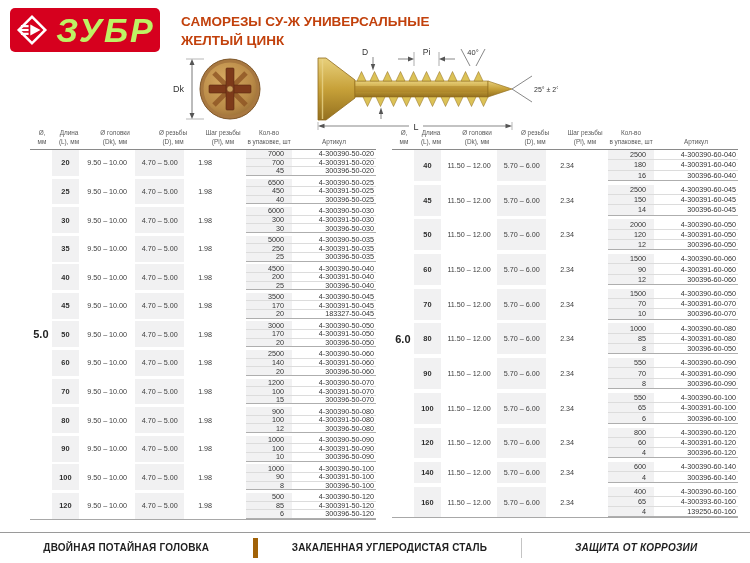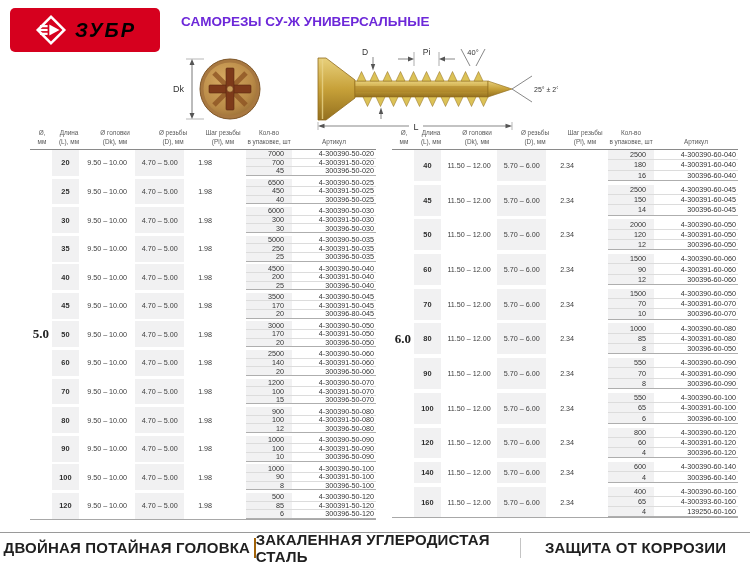--- a/index.html
+++ b/index.html
@@ -2,74 +2,75 @@
 <html><head>
 <meta charset="utf-8">
 <style>
   html,body{margin:0;padding:0;background:#fff;}
   body{width:750px;height:563px;position:relative;overflow:hidden;
        font-family:"Liberation Sans",sans-serif;color:#3a3a3a;}
 
   
   .logo{position:absolute;left:10px;top:8px;width:150px;height:44px;background:#d6001e;
         border-radius:5px;display:flex;align-items:center;justify-content:center;gap:7px;}
-  .logo-text{color:#000000;font-weight:bold;font-style:italic;font-size:20px;letter-spacing:2px;line-height:1;}
-  .title{position:absolute;left:181px;top:13px;font-size:13.5px;font-weight:bold;color:#6d28d9;line-height:1.4;}
+  .logo-text{color:#bef264;font-weight:bold;font-style:italic;font-size:34px;letter-spacing:2px;line-height:1;}
+  .title{position:absolute;left:181px;top:13px;font-size:13.5px;font-weight:bold;color:#c2410c;line-height:1.4;}
 
   
   .drawing{position:absolute;left:168px;top:44px;}
 
   
   .tables{position:absolute;left:30px;top:127px;display:flex;gap:16px;}
   .tbl{width:346px;}
   .thead{display:flex;align-items:flex-end;border-bottom:1px solid #8a8a8a;padding-bottom:3px;height:23px;box-sizing:border-box;}
   .th{font-size:6.4px;color:#5a5a5a;text-align:center;white-space:pre-line;line-height:1.3;}
   .tbody{border-bottom:1px solid #a8a8a8;}
   .group{display:flex;align-items:stretch;}
   .group + .group{margin-top:var(--gap);}
   .w0{width:24px;}.w1{width:30px;}.w2{width:62px;text-align:center;}.w3{width:54px;}.w4{width:46px;}.w5{width:46px;}.w6{width:84px;}
   .c{display:flex;align-items:center;justify-content:center;box-sizing:border-box;}
   .stripe{background:#f1f1f2;}
-  .dia{font-weight:bold;font-size:13px;color:#222;font-family:Liberation Serif, serif;}
+  .dia{font-weight:bold;font-size:11px;color:#222;}
   .len{font-weight:bold;font-size:7.4px;color:#2e2e2e;}
   .dim{font-size:7.2px;color:#3d3d3d;}
   .packs{display:flex;flex-direction:column;width:130px;margin-left:20px;}
   .pack{height:var(--rh);display:flex;align-items:center;border-bottom:1px solid #dcdcdc;box-sizing:border-box;}
   .pack.last{border-bottom:1px solid #aeaeae;}
   .qty{width:46px;height:100%;display:flex;align-items:center;justify-content:flex-end;
        padding-right:8px;box-sizing:border-box;background:#f1f1f2;font-size:7.2px;color:#333;}
   .sku{width:84px;display:flex;align-items:center;justify-content:flex-end;
        padding-right:2px;box-sizing:border-box;font-size:7.2px;color:#333;}
   .tbl-5{--rh:8.6px;--gap:2.8px;}
   .tbl-6{--rh:10.3px;--gap:3.8px;}
 
   
   .footer{position:absolute;left:0;top:532px;width:750px;border-top:1px solid #9a9a9a;
           display:flex;align-items:center;height:30px;box-sizing:border-box;}
   .f-item{display:flex;align-items:center;justify-content:center;height:20px;
-          font-size:15px;font-weight:bold;color:#1f1f1f;letter-spacing:.2px;}
+          font-size:10px;font-weight:bold;color:#1f1f1f;letter-spacing:.2px;text-align:center;}
   .f-item:nth-child(1){width:254px;}
-  .f-item:nth-child(2){width:265px;border-left:2px solid #a16207;border-right:1px solid #c4c4c4;}
-  .f-item:nth-child(3){width:229px;}
+  .f-item:nth-child(2){width:265px;border-left:5px solid #a16207;border-right:1px solid #c4c4c4;}
+  .f-item:nth-child(3){width:229px;font-style:italic;}
 </style>
 </head>
 <body>
 
 <div class="logo">
   <svg width="34" height="34" viewBox="0 0 40 40">
     <rect x="9" y="9" width="22" height="22" transform="rotate(45 20 20)" fill="none" stroke="#fff" stroke-width="3"></rect>
     <path d="M18,13.5 L30,20 L18,26.5 Z" fill="#fff"></path>
     <line x1="7" y1="15.5" x2="16" y2="15.5" stroke="#fff" stroke-width="2.6"></line>
     <line x1="4" y1="20" x2="16" y2="20" stroke="#fff" stroke-width="2.6"></line>
     <line x1="7" y1="24.5" x2="16" y2="24.5" stroke="#fff" stroke-width="2.6"></line>
   </svg>
   <span class="logo-text">ЗУБР</span>
 </div>
 <div class="title">
   <div>САМОРЕЗЫ СУ-Ж УНИВЕРСАЛЬНЫЕ</div>
+  <div>ЖЕЛТЫЙ ЦИНК</div>
 </div>
 
 <svg class="drawing" width="390" height="88" viewBox="0 0 390 88">
   <defs>
     <linearGradient id="gGold" x1="0" y1="0" x2="0" y2="1">
       <stop offset="0" stop-color="#e8d07c"></stop>
         <stop offset="0.5" stop-color="#c7a139"></stop>
         <stop offset="1" stop-color="#94701f"></stop>
     </linearGradient>
     <radialGradient id="gTop" cx="0.4" cy="0.35" r="0.8">
@@ -294,21 +295,21 @@
             <div class="pack">
               <div class="qty">3500</div>
               <div class="sku">4-300390-50-045</div>
             </div>
             <div class="pack">
               <div class="qty">170</div>
               <div class="sku">4-300391-50-045</div>
             </div>
             <div class="pack last">
               <div class="qty">20</div>
-              <div class="sku">300396-80-045</div>
+              <div class="sku">183327-50-045</div>
             </div>
           </div>
         </div>
         <div class="group">
           <div class="c w0 dia">5.0</div>
           <div class="c w1 stripe len">50</div>
           <div class="c w2 dim">9.50 – 10.00</div>
           <div class="c w3 stripe dim">4.70 – 5.00</div>
           <div class="c w4 dim">1.98</div>
           <div class="packs">

